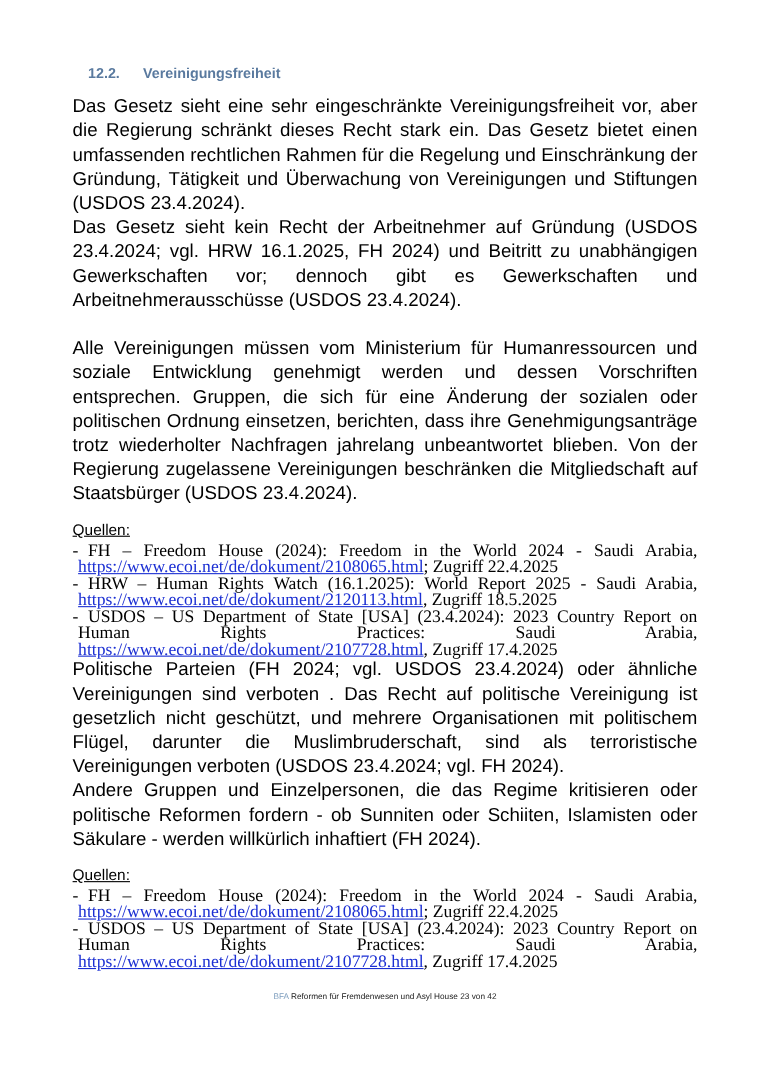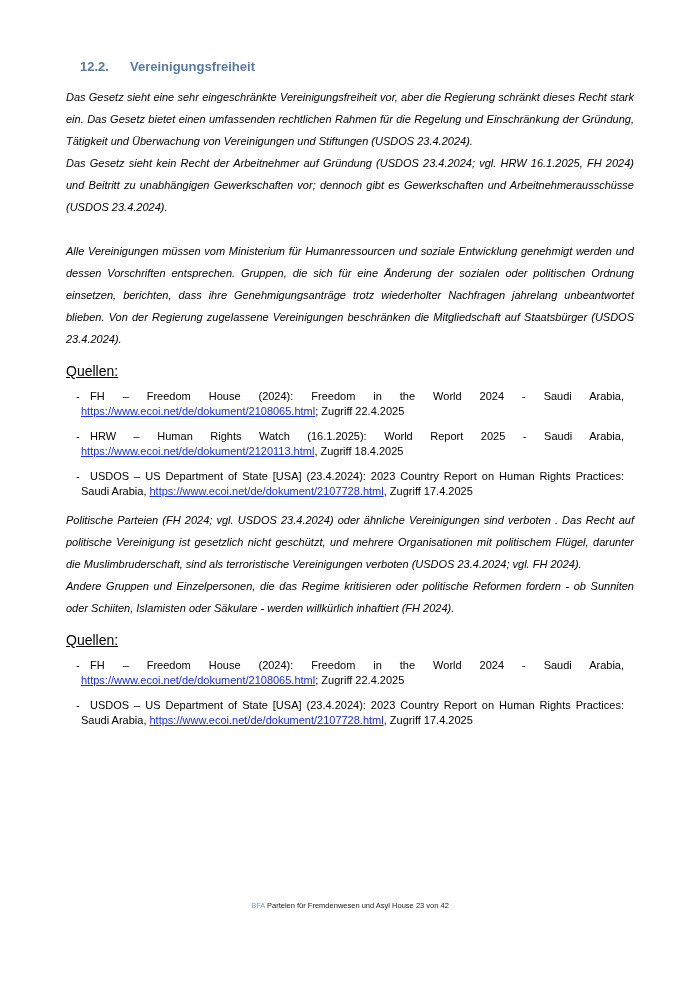--- a/index.html
+++ b/index.html
@@ -27,40 +27,40 @@
     font-weight: bold;
     color: var(--heading-color, #5a7a9f);
   }
   .h-num {
     display: inline-block;
     width: 50px;
   }
   .sec2 .heading { margin-top: 21px; }
   p.body {
     margin: 0;
-    font-size: 11px;
+    font-size: 17px;
     line-height: 22px;
     text-align: justify;
-    font-style: italic;
   }
   p.body.gap { margin-top: 22px; }
   .q-label {
     margin: 14px 0 4px 0;
     font-size: 14px;
     line-height: 15px;
     text-decoration: underline;
   }
   .sources { margin: 0; }
   p.source {
-    margin: 10px;
-    font-size: 11px;
+    margin: 0;
+    font-size: 16px;
     line-height: 15px;
     text-align: justify;
     padding-left: 5px;
     text-indent: -5px;
+    font-family: Liberation Serif, serif;
   }
   .src-dash {
     display: inline-block;
     width: 14px;
     text-indent: 0;
   }
   a.doc-link {
     color: var(--link-color, #1b2fd3);
     text-decoration: underline;
     cursor: pointer;
@@ -89,21 +89,21 @@
 
       <p class="body">Das Gesetz sieht eine sehr eingeschränkte Vereinigungsfreiheit vor, aber die Regierung schränkt dieses Recht stark ein. Das Gesetz bietet einen umfassenden rechtlichen Rahmen für die Regelung und Einschränkung der Gründung, Tätigkeit und Überwachung von Vereinigungen und Stiftungen (USDOS 23.4.2024).</p>
       <p class="body">Das Gesetz sieht kein Recht der Arbeitnehmer auf Gründung (USDOS 23.4.2024; vgl. HRW 16.1.2025, FH 2024) und Beitritt zu unabhängigen Gewerkschaften vor; dennoch gibt es Gewerkschaften und Arbeitnehmerausschüsse (USDOS 23.4.2024).</p>
       <p class="body gap">Alle Vereinigungen müssen vom Ministerium für Humanressourcen und soziale Entwicklung genehmigt werden und dessen Vorschriften entsprechen. Gruppen, die sich für eine Änderung der sozialen oder politischen Ordnung einsetzen, berichten, dass ihre Genehmigungsanträge trotz wiederholter Nachfragen jahrelang unbeantwortet blieben. Von der Regierung zugelassene Vereinigungen beschränken die Mitgliedschaft auf Staatsbürger (USDOS 23.4.2024).</p>
 
       <p class="q-label">Quellen:</p>
       <div class="sources">
         <p class="source"><span class="src-dash">-</span><span>FH – Freedom House (2024): Freedom in the World 2024 - Saudi Arabia,</span>
           <a class="doc-link" href="#">https://www.ecoi.net/de/dokument/2108065.html</a><span>; Zugriff 22.4.2025</span></p>
         <p class="source"><span class="src-dash">-</span><span>HRW – Human Rights Watch (16.1.2025): World Report 2025 - Saudi Arabia,</span>
-          <a class="doc-link" href="#">https://www.ecoi.net/de/dokument/2120113.html</a><span>, Zugriff 18.4.2025</span></p>
+          <a class="doc-link" href="#">https://www.ecoi.net/de/dokument/2120113.html</a><span>, Zugriff 18.5.2025</span></p>
         <p class="source"><span class="src-dash">-</span><span>USDOS – US Department of State [USA] (23.4.2024): 2023 Country Report on Human Rights Practices: Saudi Arabia,</span>
           <a class="doc-link" href="#">https://www.ecoi.net/de/dokument/2107728.html</a><span>, Zugriff 17.4.2025</span></p>
       </div>
     </section>
 
     <section class="sec sec2">
 
       <p class="body">Politische Parteien (FH 2024; vgl. USDOS 23.4.2024) oder ähnliche Vereinigungen sind verboten . Das Recht auf politische Vereinigung ist gesetzlich nicht geschützt, und mehrere Organisationen mit politischem Flügel, darunter die Muslimbruderschaft, sind als terroristische Vereinigungen verboten (USDOS 23.4.2024; vgl. FH 2024).</p>
       <p class="body">Andere Gruppen und Einzelpersonen, die das Regime kritisieren oder politische Reformen fordern - ob Sunniten oder Schiiten, Islamisten oder Säkulare - werden willkürlich inhaftiert (FH 2024).</p>
 
@@ -111,14 +111,14 @@
       <div class="sources">
         <p class="source"><span class="src-dash">-</span><span>FH – Freedom House (2024): Freedom in the World 2024 - Saudi Arabia,</span>
           <a class="doc-link" href="#">https://www.ecoi.net/de/dokument/2108065.html</a><span>; Zugriff 22.4.2025</span></p>
         <p class="source"><span class="src-dash">-</span><span>USDOS – US Department of State [USA] (23.4.2024): 2023 Country Report on Human Rights Practices: Saudi Arabia,</span>
           <a class="doc-link" href="#">https://www.ecoi.net/de/dokument/2107728.html</a><span>, Zugriff 17.4.2025</span></p>
       </div>
     </section>
 
   </div>
 
-  <div class="footer"><span class="f-logo">BFA</span> <span>Parteien für Fremdenwesen und Asyl</span> <span>House</span> <b>23</b> <span>von</span> <b>42</b></div>
+  <div class="footer"><span class="f-logo">BFA</span> <span>Reformen für Fremdenwesen und Asyl</span> <span>House</span> <b>23</b> <span>von</span> <b>42</b></div>
 </div>
 
 </body></html>

